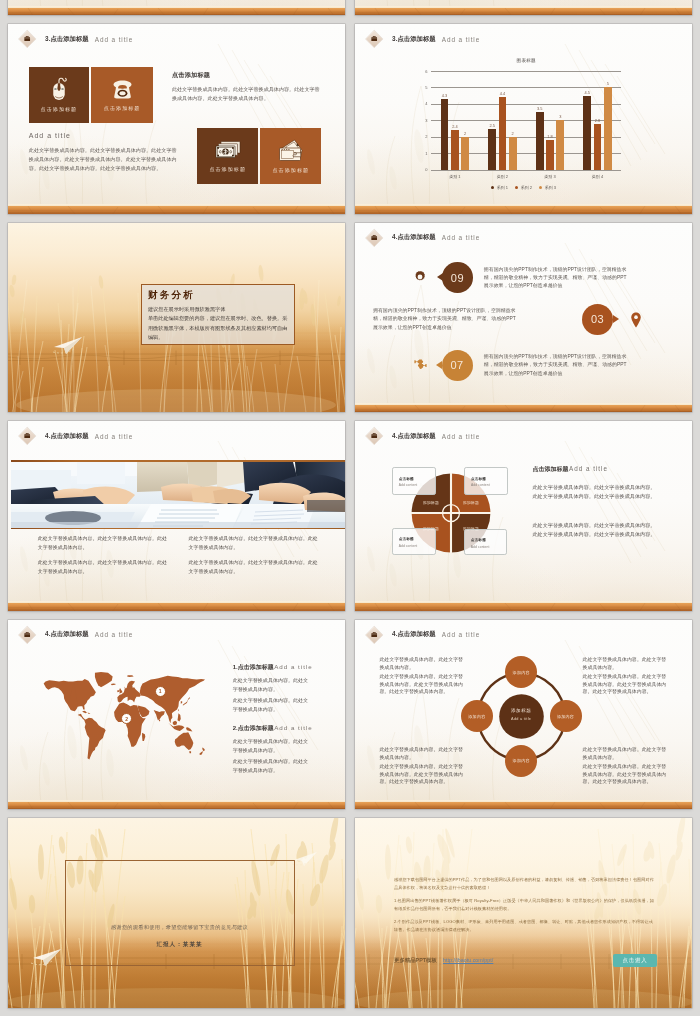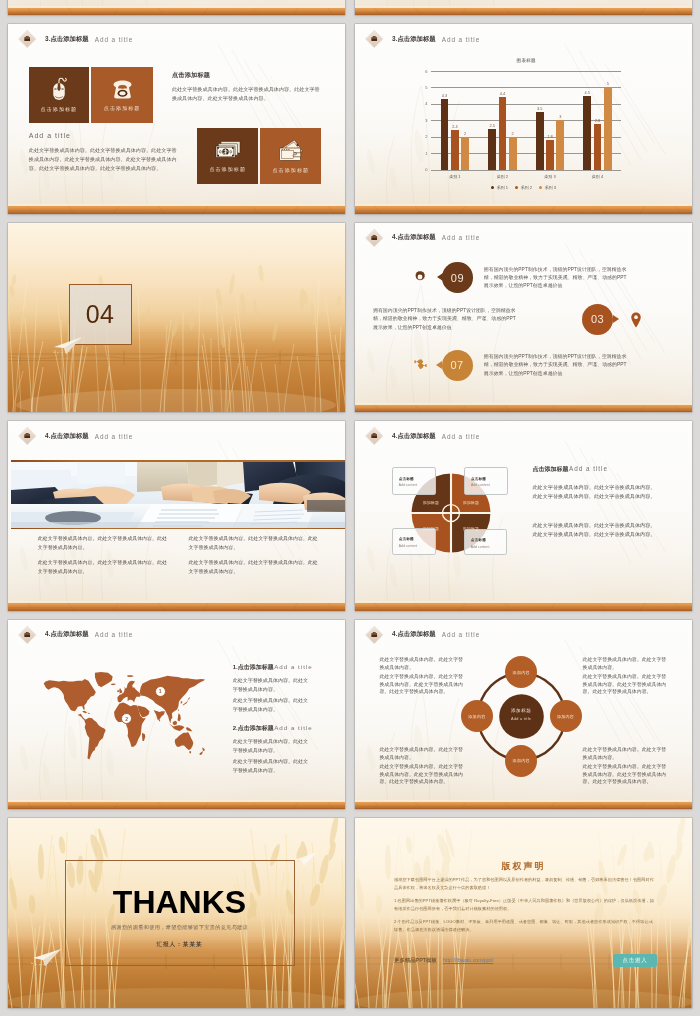--- a/index.html
+++ b/index.html
@@ -497,22 +497,24 @@
             <ellipse cx="297" cy="74" rx="2.3" ry="7.2" transform="rotate(-9 297 74)"></ellipse>
             <ellipse cx="167" cy="104" rx="2.6" ry="10.0" transform="rotate(11 167 104)"></ellipse>
             <ellipse cx="93" cy="59" rx="2.1" ry="6.9" transform="rotate(-7 93 59)"></ellipse>
             <ellipse cx="140" cy="90" rx="2.1" ry="7.2" transform="rotate(8 140 90)"></ellipse>
             <ellipse cx="331" cy="78" rx="1.6" ry="5.2" transform="rotate(9 331 78)"></ellipse>
             <ellipse cx="14" cy="95" rx="2.2" ry="7.2" transform="rotate(7 14 95)"></ellipse>
             <ellipse cx="6" cy="57" rx="2.1" ry="5.2" transform="rotate(8 6 57)"></ellipse>
           </g>
  <ellipse cx="168" cy="182" rx="160" ry="16" fill="#f0dcae" opacity=".22"></ellipse>
 </svg></div>
-  <div class="numbox" style="left:60.5px;top:61px;width:63.1px;height:61.3px">
-   <span>04</span>
+  <div class="txtbox" style="left:133.4px;top:61.8px;width:153.8px;height:60.7px">
+   <h3>财务分析</h3>
+   <p>建议您在展示时采用微软雅黑字体</p>
+   <p>单击此处编辑您要的内容，建议您在展示时、改色、替换。采用微软雅黑字体，本模版所有图形线条及其相应素材均可自由编辑。</p>
   </div>
   <svg style="position:absolute;left:44px;top:110px;width:34px;height:24px" viewBox="0 0 34 24">
    <path d="M2 14 L30 4 L14 21 L12 15z" fill="#fdfaf3" opacity=".92"></path>
    <path d="M30 4 L14 21 L12 15z" fill="#e6dbc6" opacity=".85"></path>
    <path d="M1 19 C 8 21 16 20 22 16" fill="none" stroke="#e9d6a7" stroke-width=".7" stroke-dasharray="2 2"></path>
   </svg>
 </div>
 <div class="slide c1 r2">
   <div class="bg-light">
    <div class="sky"></div>
@@ -1083,23 +1085,20 @@
             <ellipse cx="63" cy="57" rx="3.9" ry="13.2" transform="rotate(-6 63 57)"></ellipse>
             <ellipse cx="307" cy="77" rx="4.1" ry="11.7" transform="rotate(17 307 77)"></ellipse>
             <ellipse cx="103" cy="98" rx="2.5" ry="12.6" transform="rotate(12 103 98)"></ellipse>
             <ellipse cx="326" cy="12" rx="3.0" ry="16.7" transform="rotate(11 326 12)"></ellipse>
             <ellipse cx="54" cy="27" rx="3.0" ry="8.7" transform="rotate(-8 54 27)"></ellipse>
             <ellipse cx="282" cy="84" rx="3.4" ry="13.0" transform="rotate(-11 282 84)"></ellipse>
           </g>
  <ellipse cx="168" cy="184" rx="170" ry="14" fill="#e7c98e" opacity=".20"></ellipse>
 </svg></div>
   <div class="thankbox" style="left:56.5px;top:42px;width:230px;height:106px"></div>
-  <div style="position:absolute;left:56.5px;top:66px;width:230px;text-align:center">
-   <h1>THANKS</h1>
-  </div>
   <div class="thsub" style="left:56.5px;top:106px;width:230px">感谢您的观看和使用，希望您能够留下宝贵的意见与建议</div>
   <div class="thwho" style="left:56.5px;top:123px;width:230px">汇报人：某某某</div>
   <svg style="position:absolute;left:22px;top:128px;width:34px;height:22px" viewBox="0 0 34 22">
    <path d="M3 12 L31 3 L15 20 L13 14z" fill="#fdfaf3" opacity=".93"></path>
    <path d="M31 3 L15 20 L13 14z" fill="#e4d7be" opacity=".85"></path>
    <path d="M1 17 C 8 20 16 19 22 15" fill="none" stroke="#f3e2ba" stroke-width=".7" stroke-dasharray="2 2"></path>
   </svg>
   <svg style="position:absolute;left:284px;top:32px;width:28px;height:18px" viewBox="0 0 28 18">
    <path d="M2 10 L25 2 L12 16 L10 11z" fill="#fdfaf3" opacity=".8"></path>
    <path d="M0 14 C 6 16 12 15 17 12" fill="none" stroke="#f6e8c8" stroke-width=".6" stroke-dasharray="2 2"></path>
@@ -1156,21 +1155,20 @@
             <ellipse cx="63" cy="57" rx="3.9" ry="13.2" transform="rotate(-6 63 57)"></ellipse>
             <ellipse cx="307" cy="77" rx="4.1" ry="11.7" transform="rotate(17 307 77)"></ellipse>
             <ellipse cx="103" cy="98" rx="2.5" ry="12.6" transform="rotate(12 103 98)"></ellipse>
             <ellipse cx="326" cy="12" rx="3.0" ry="16.7" transform="rotate(11 326 12)"></ellipse>
             <ellipse cx="54" cy="27" rx="3.0" ry="8.7" transform="rotate(-8 54 27)"></ellipse>
             <ellipse cx="282" cy="84" rx="3.4" ry="13.0" transform="rotate(-11 282 84)"></ellipse>
           </g>
  <ellipse cx="168" cy="184" rx="170" ry="14" fill="#e7c98e" opacity=".20"></ellipse>
 </svg></div>
   <div style="position:absolute;inset:0;background:linear-gradient(180deg,rgba(255,250,240,.62) 0%,rgba(255,248,234,.52) 45%,rgba(255,244,222,.18) 70%,rgba(255,240,214,0) 100%)"></div>
-  <div class="cr-title" style="left:0;top:42px">版权声明</div>
   <div class="cr-p" style="left:39px;top:58px;width:260px">感谢您下载包图网平台上提供的PPT作品，为了您和包图网以及原创作者的利益，请勿复制、传播、销售，否则将承担法律责任！包图网对作品具体作权，将署名权及文款进行十倍的索取赔偿！</div>
   <div class="cr-p" style="left:39px;top:79px;width:260px">1.包图网出售的PPT模板著作权属于（极可 Royalty-Free）正版受《中华人民共和国著作权》和《世界版权公约》的保护，仅供纸质传播，如有纸质作品行包图网所有，否于我们着对计模板素材的使用权。</div>
   <div class="cr-p" style="left:39px;top:100px;width:260px">2.个别作品涉及PPT模板、LOGO素材、IP形象、未列用于用途图、或者您图、都像、转让、时贴，其他或者您作形成知识产权，不得转让或转售。作品请在法协议通谓法律途径解决。</div>
   <div class="cr-foot" style="left:39px;top:139px">更多精品PPT模板</div>
   <div class="cr-link" style="left:88px;top:139px">http://ibaotu.com/ppt/</div>
   <div class="cr-btn" style="left:258px;top:136px;width:44px;height:13px">点击进入</div>
 </div>
 </div>
 
 </body></html>

